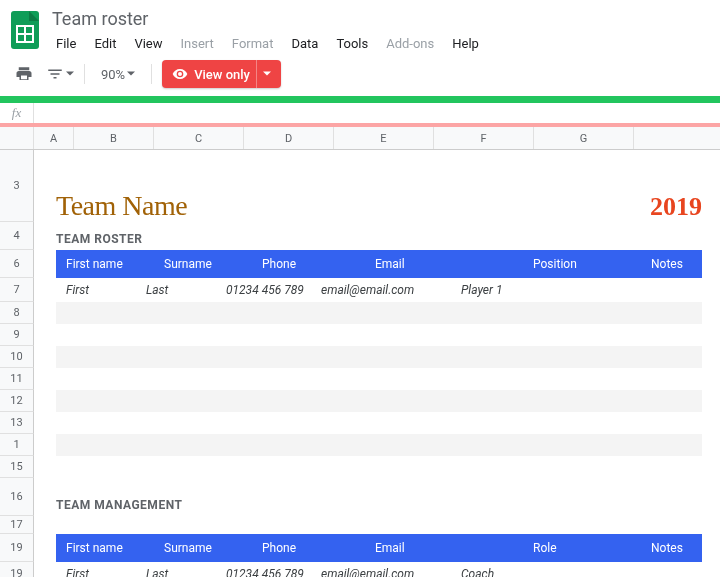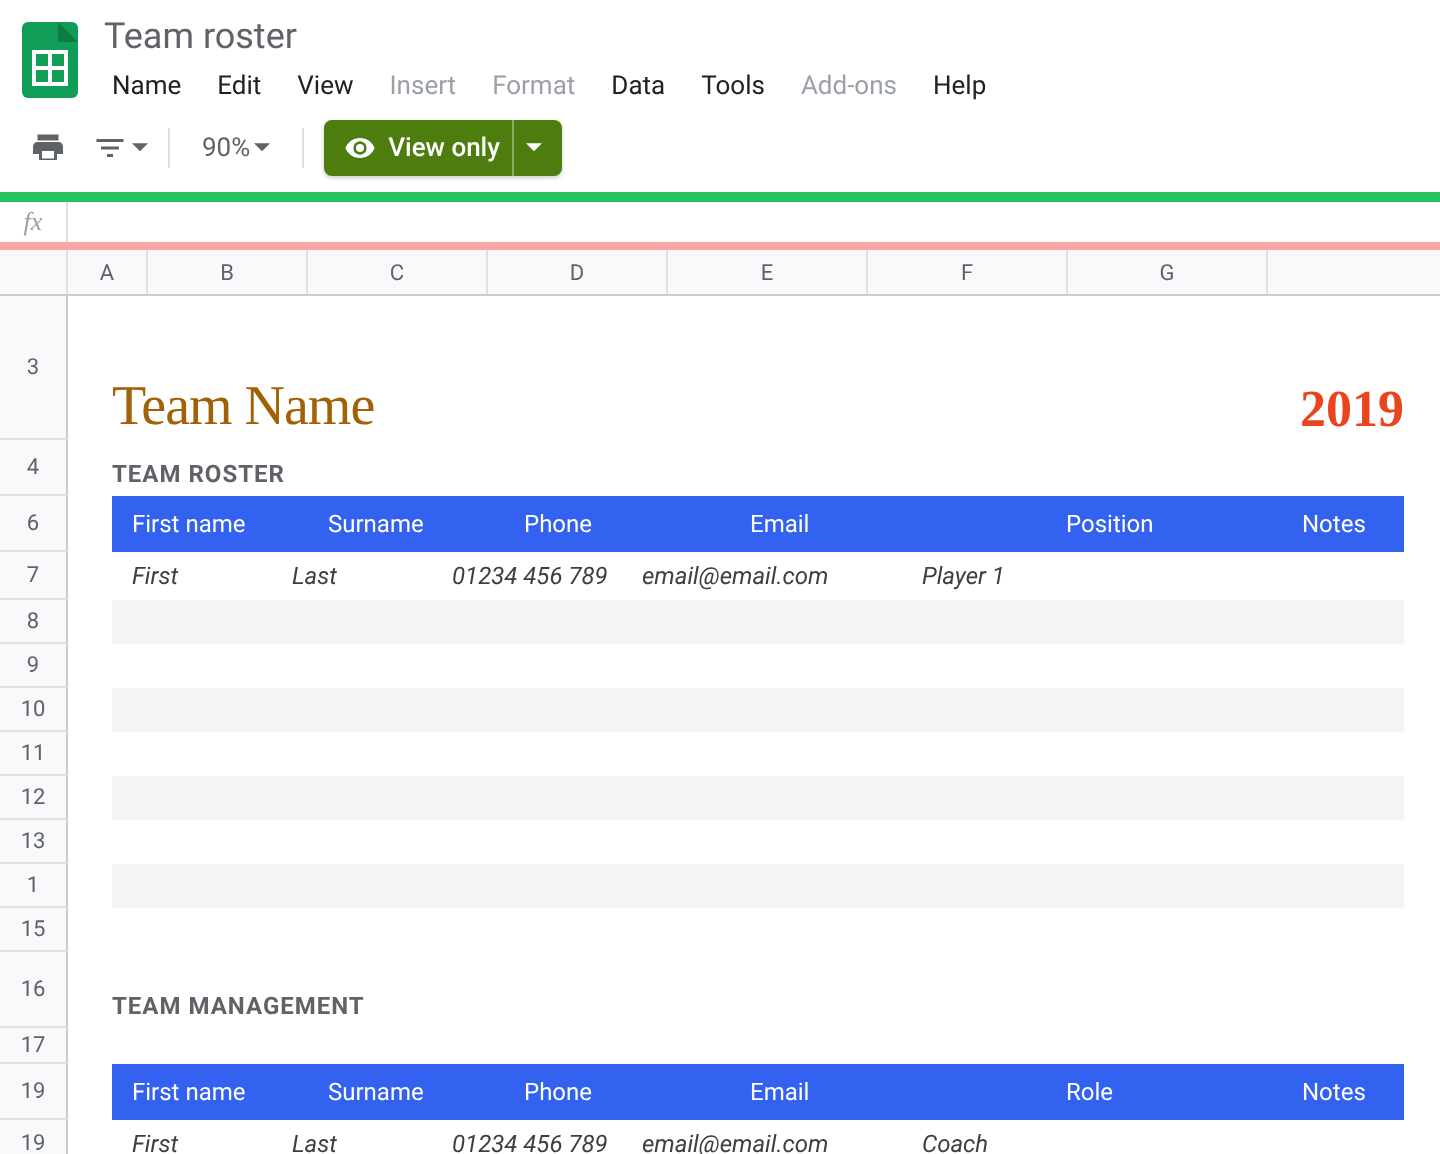--- a/index.html
+++ b/index.html
@@ -30,30 +30,30 @@
     display:flex; gap: 2px; margin-top:2px;
   }
   .menu-item {
     padding: 3px 8px; color:#202124; border-radius:4px; cursor:pointer;
   }
   .menu-item.disabled { color:#9aa0a6; }
   
   .toolbar {
     display:flex; align-items:center; gap:8px;
     padding: 6px 10px 8px 10px;
-    border-bottom: 5px solid #22c55e;
+    border-bottom: 7px solid #22c55e;
   }
   .tool-btn {
     width:28px; height:28px; display:flex; align-items:center; justify-content:center;
     border-radius:4px; cursor:pointer; color:#5f6368;
   }
   .tool-sep { width:1px; height:20px; background:#e0e0e0; margin:0 2px;}
   .zoom { display:flex; align-items:center; gap:2px; color:#5f6368; padding:0 6px; cursor:pointer;}
   .viewonly {
-    background:#4d7c0f; color:#fff; border-radius:4px;
+    background:#ef4444; color:#fff; border-radius:4px;
     display:flex; align-items:center; gap:6px; padding:0 4px 0 10px;
     height:28px; cursor:pointer; box-shadow: 0 1px 2px rgba(0,0,0,.2);
   }
   .viewonly .lbl { font-size:13px; font-weight:500;}
   .viewonly .dd { border-left:1px solid rgba(255,255,255,.35); height:28px; display:flex; align-items:center; padding:0 6px;}
   
   .fx-bar {
     display:flex; align-items:flex-end; border-bottom:4px solid #fca5a5;
     height:24px;
   }
@@ -129,21 +129,21 @@
       <rect x="0" y="0" width="28" height="38" rx="3" fill="#0f9d58"></rect>
       <polygon points="18,0 28,10 18,10" fill="#0c7c45"></polygon>
       <rect x="6" y="15" width="16" height="16" fill="none" stroke="#fff" stroke-width="2"></rect>
       <line x1="6" y1="23" x2="22" y2="23" stroke="#fff" stroke-width="2"></line>
       <line x1="14" y1="15" x2="14" y2="31" stroke="#fff" stroke-width="2"></line>
     </svg>
   </div>
   <div class="doc-title-wrap">
     <div class="doc-title">Team roster</div>
     <div class="menu-row">
-      <div class="menu-item">Name</div>
+      <div class="menu-item">File</div>
       <div class="menu-item">Edit</div>
       <div class="menu-item">View</div>
       <div class="menu-item disabled">Insert</div>
       <div class="menu-item disabled">Format</div>
       <div class="menu-item">Data</div>
       <div class="menu-item">Tools</div>
       <div class="menu-item disabled">Add-ons</div>
       <div class="menu-item">Help</div>
     </div>
   </div>

